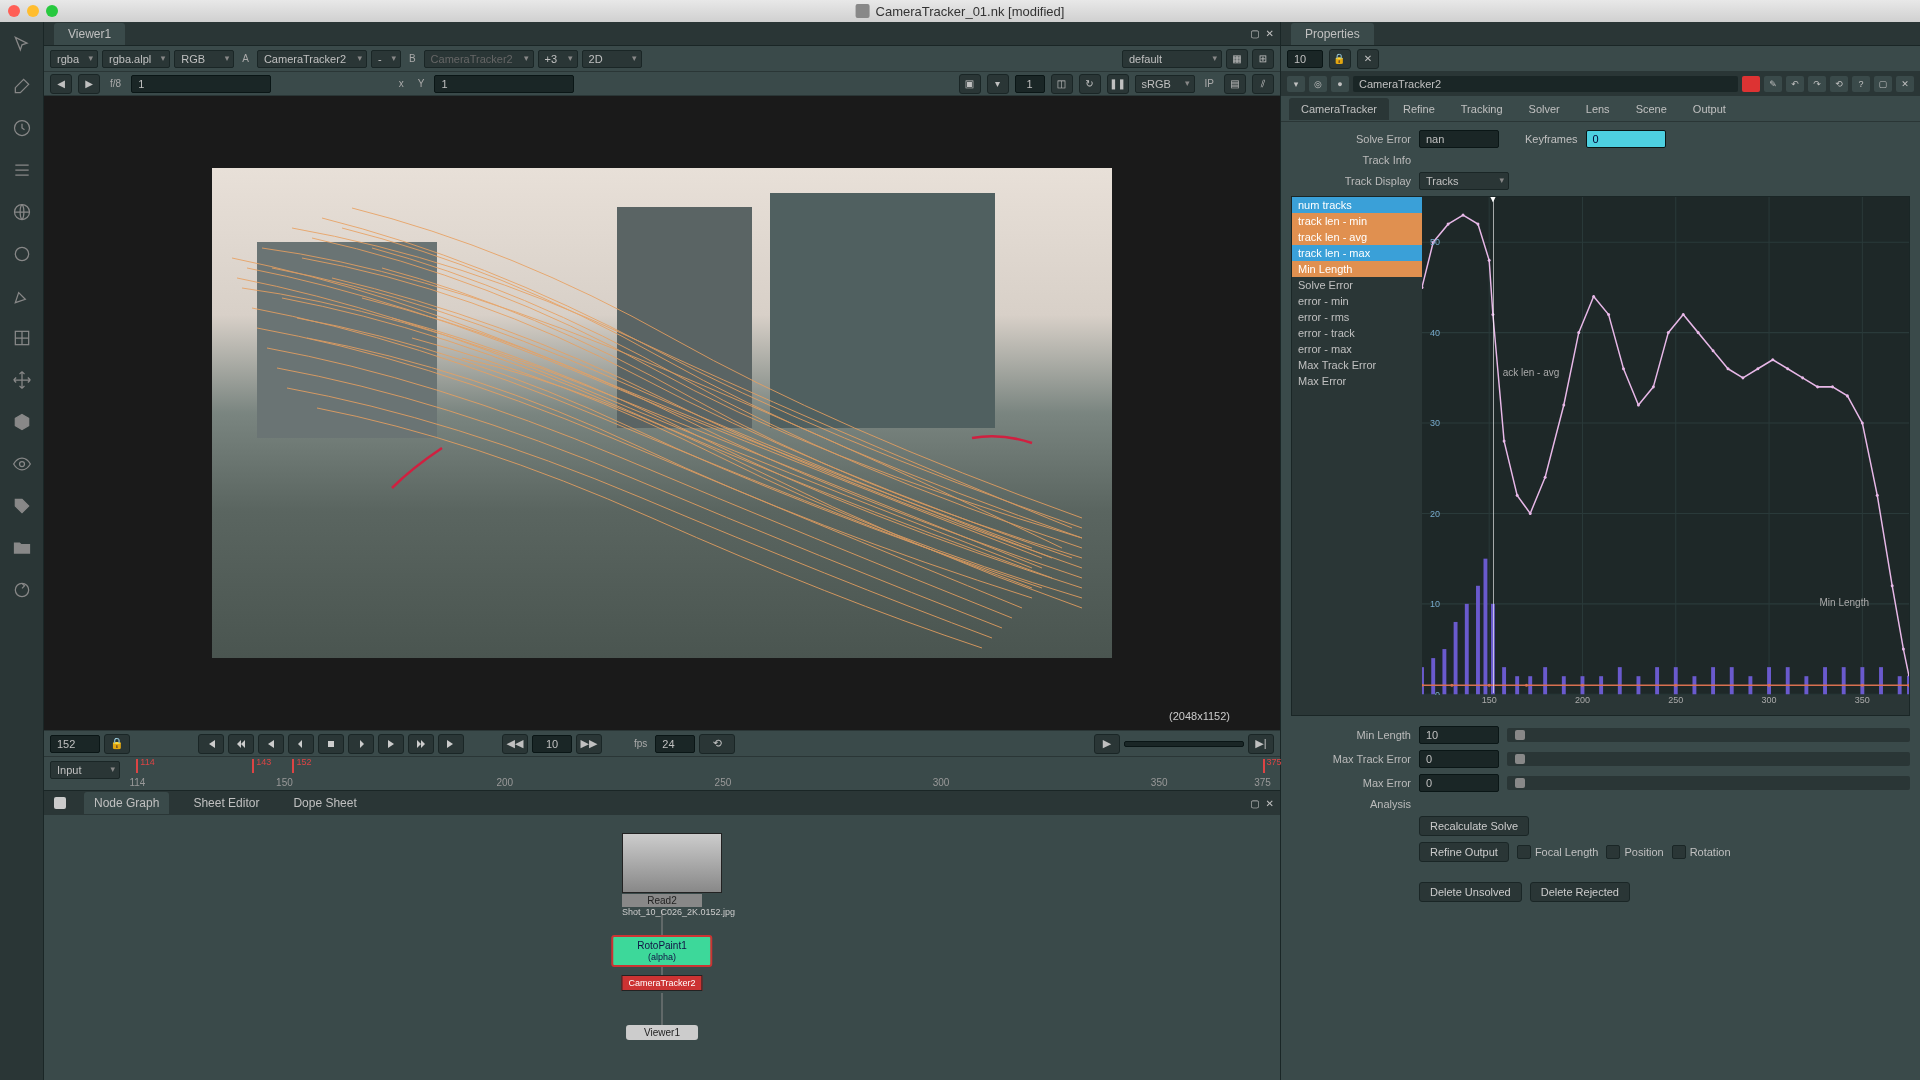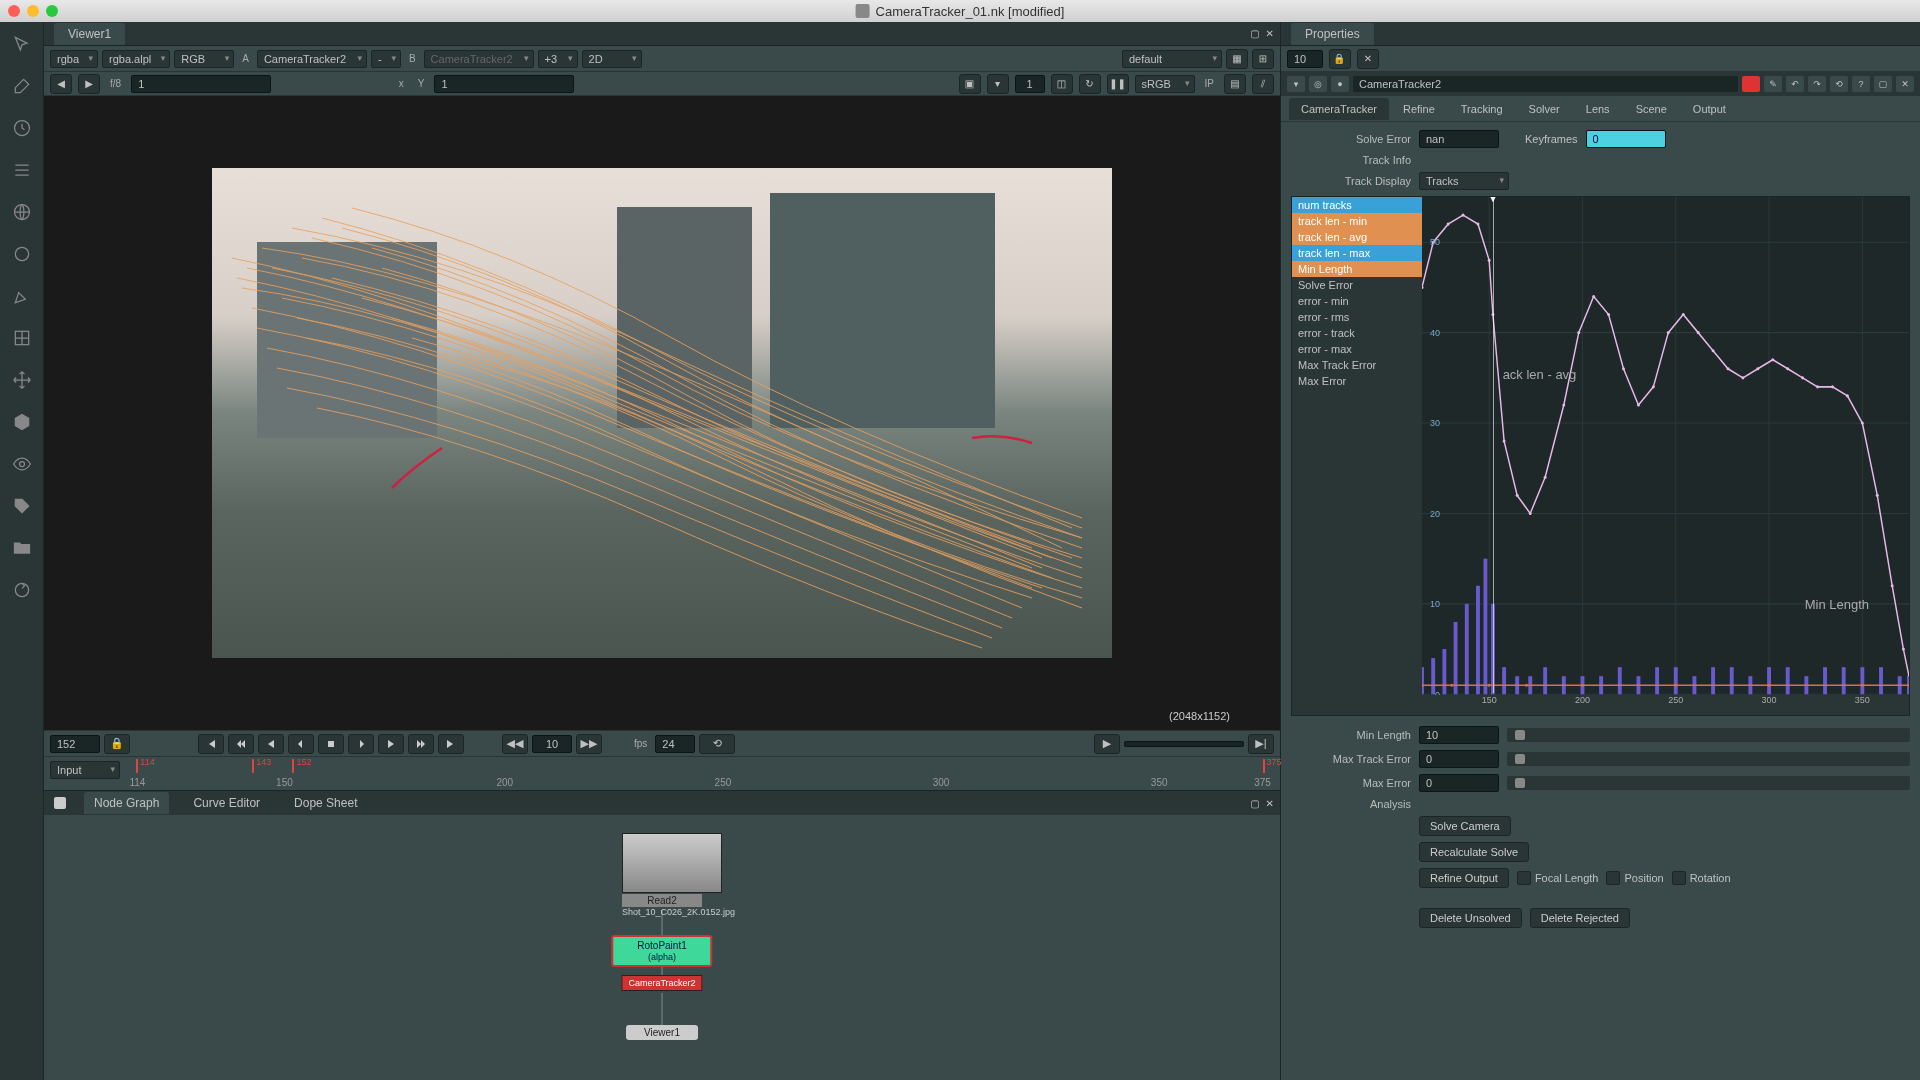--- a/index.html
+++ b/index.html
@@ -105,21 +105,21 @@
 .track-legend .litem.sel { background: #3aa0d8; color: #fff; }
 .track-legend .litem.hl { background: #e09050; color: #fff; }
 .graph-area { flex: 1; position: relative; overflow: hidden; }
 .graph-area svg { width: 100%; height: 100%; }
 .graph-cursor { position: absolute; top: 0; bottom: 22px; width: 1px; background: rgba(255,255,255,0.6); }
 .graph-cursor::before { content: '▼'; position: absolute; top: -4px; left: -5px; font-size: 10px; color: #fff; }
 .axis-x { position: absolute; bottom: 0; left: 0; right: 0; height: 20px; background: #2a3636; display: flex; }
 .axis-x .xtick { position: absolute; font-size: 9px; color: #aaa; transform: translateX(-50%); }
 .axis-y { position: absolute; left: 0; top: 0; bottom: 20px; width: 20px; }
 .axis-y .ytick { position: absolute; right: 2px; font-size: 9px; color: #7ac; transform: translateY(50%); }
-.graph-label { position: absolute; font-size: 13px; color: #aaa; }
+.graph-label { position: absolute; font-size: 10px; color: #aaa; }
 
 .prop-btn { background: #2a3636; border: 1px solid #1a2626; padding: 3px 10px; border-radius: 3px; cursor: pointer; font-size: 11px; color: #ccc; }
 .checkbox { display: inline-flex; align-items: center; gap: 4px; }
 .checkbox::before { content: ''; width: 12px; height: 12px; background: #2a3636; border: 1px solid #1a2626; border-radius: 2px; }
 </style>
 </head>
 <body>
 
 <div class="titlebar">
   <div class="traffic-lights">
@@ -381,21 +381,21 @@
         <div class="tick" style="left:71%">300</div>
         <div class="tick" style="left:90%">350</div>
         <div class="tick" style="left:99%">375</div>
       </div>
     </div>
 
     <div class="bottom-panel">
       <div class="bottom-tabs">
         <div style="width:12px;height:12px;background:#ccc;border-radius:2px;margin-right:4px"></div>
         <div class="tab active">Node Graph</div>
-        <div class="tab">Curve Editor</div>
+        <div class="tab">Sheet Editor</div>
         <div class="tab">Dope Sheet</div>
         <div class="controls">
             <span>▢</span>
             <span>✕</span>
           </div>
       </div>
       <div class="node-graph">
         <div class="node-line" style="top:95px;height:25px"></div>
         <div class="node-line" style="top:145px;height:15px"></div>
         <div class="node-line" style="top:178px;height:32px"></div>
@@ -604,24 +604,20 @@
       <div class="prop-row">
         <div class="plabel">Max Error</div>
         <div class="pinput" style="width:70px">0</div>
         <div class="pslider"></div>
       </div>
       <div class="prop-row">
         <div class="plabel">Analysis</div>
       </div>
       <div class="prop-row">
         <div class="plabel"></div>
-        <div class="prop-btn">Solve Camera</div>
-      </div>
-      <div class="prop-row">
-        <div class="plabel"></div>
         <div class="prop-btn">Recalculate Solve</div>
       </div>
       <div class="prop-row">
         <div class="plabel"></div>
         <div class="prop-btn">Refine Output</div>
         <div class="checkbox">
             <span>Focal Length</span>
           </div>
         <div class="checkbox">
             <span>Position</span>

